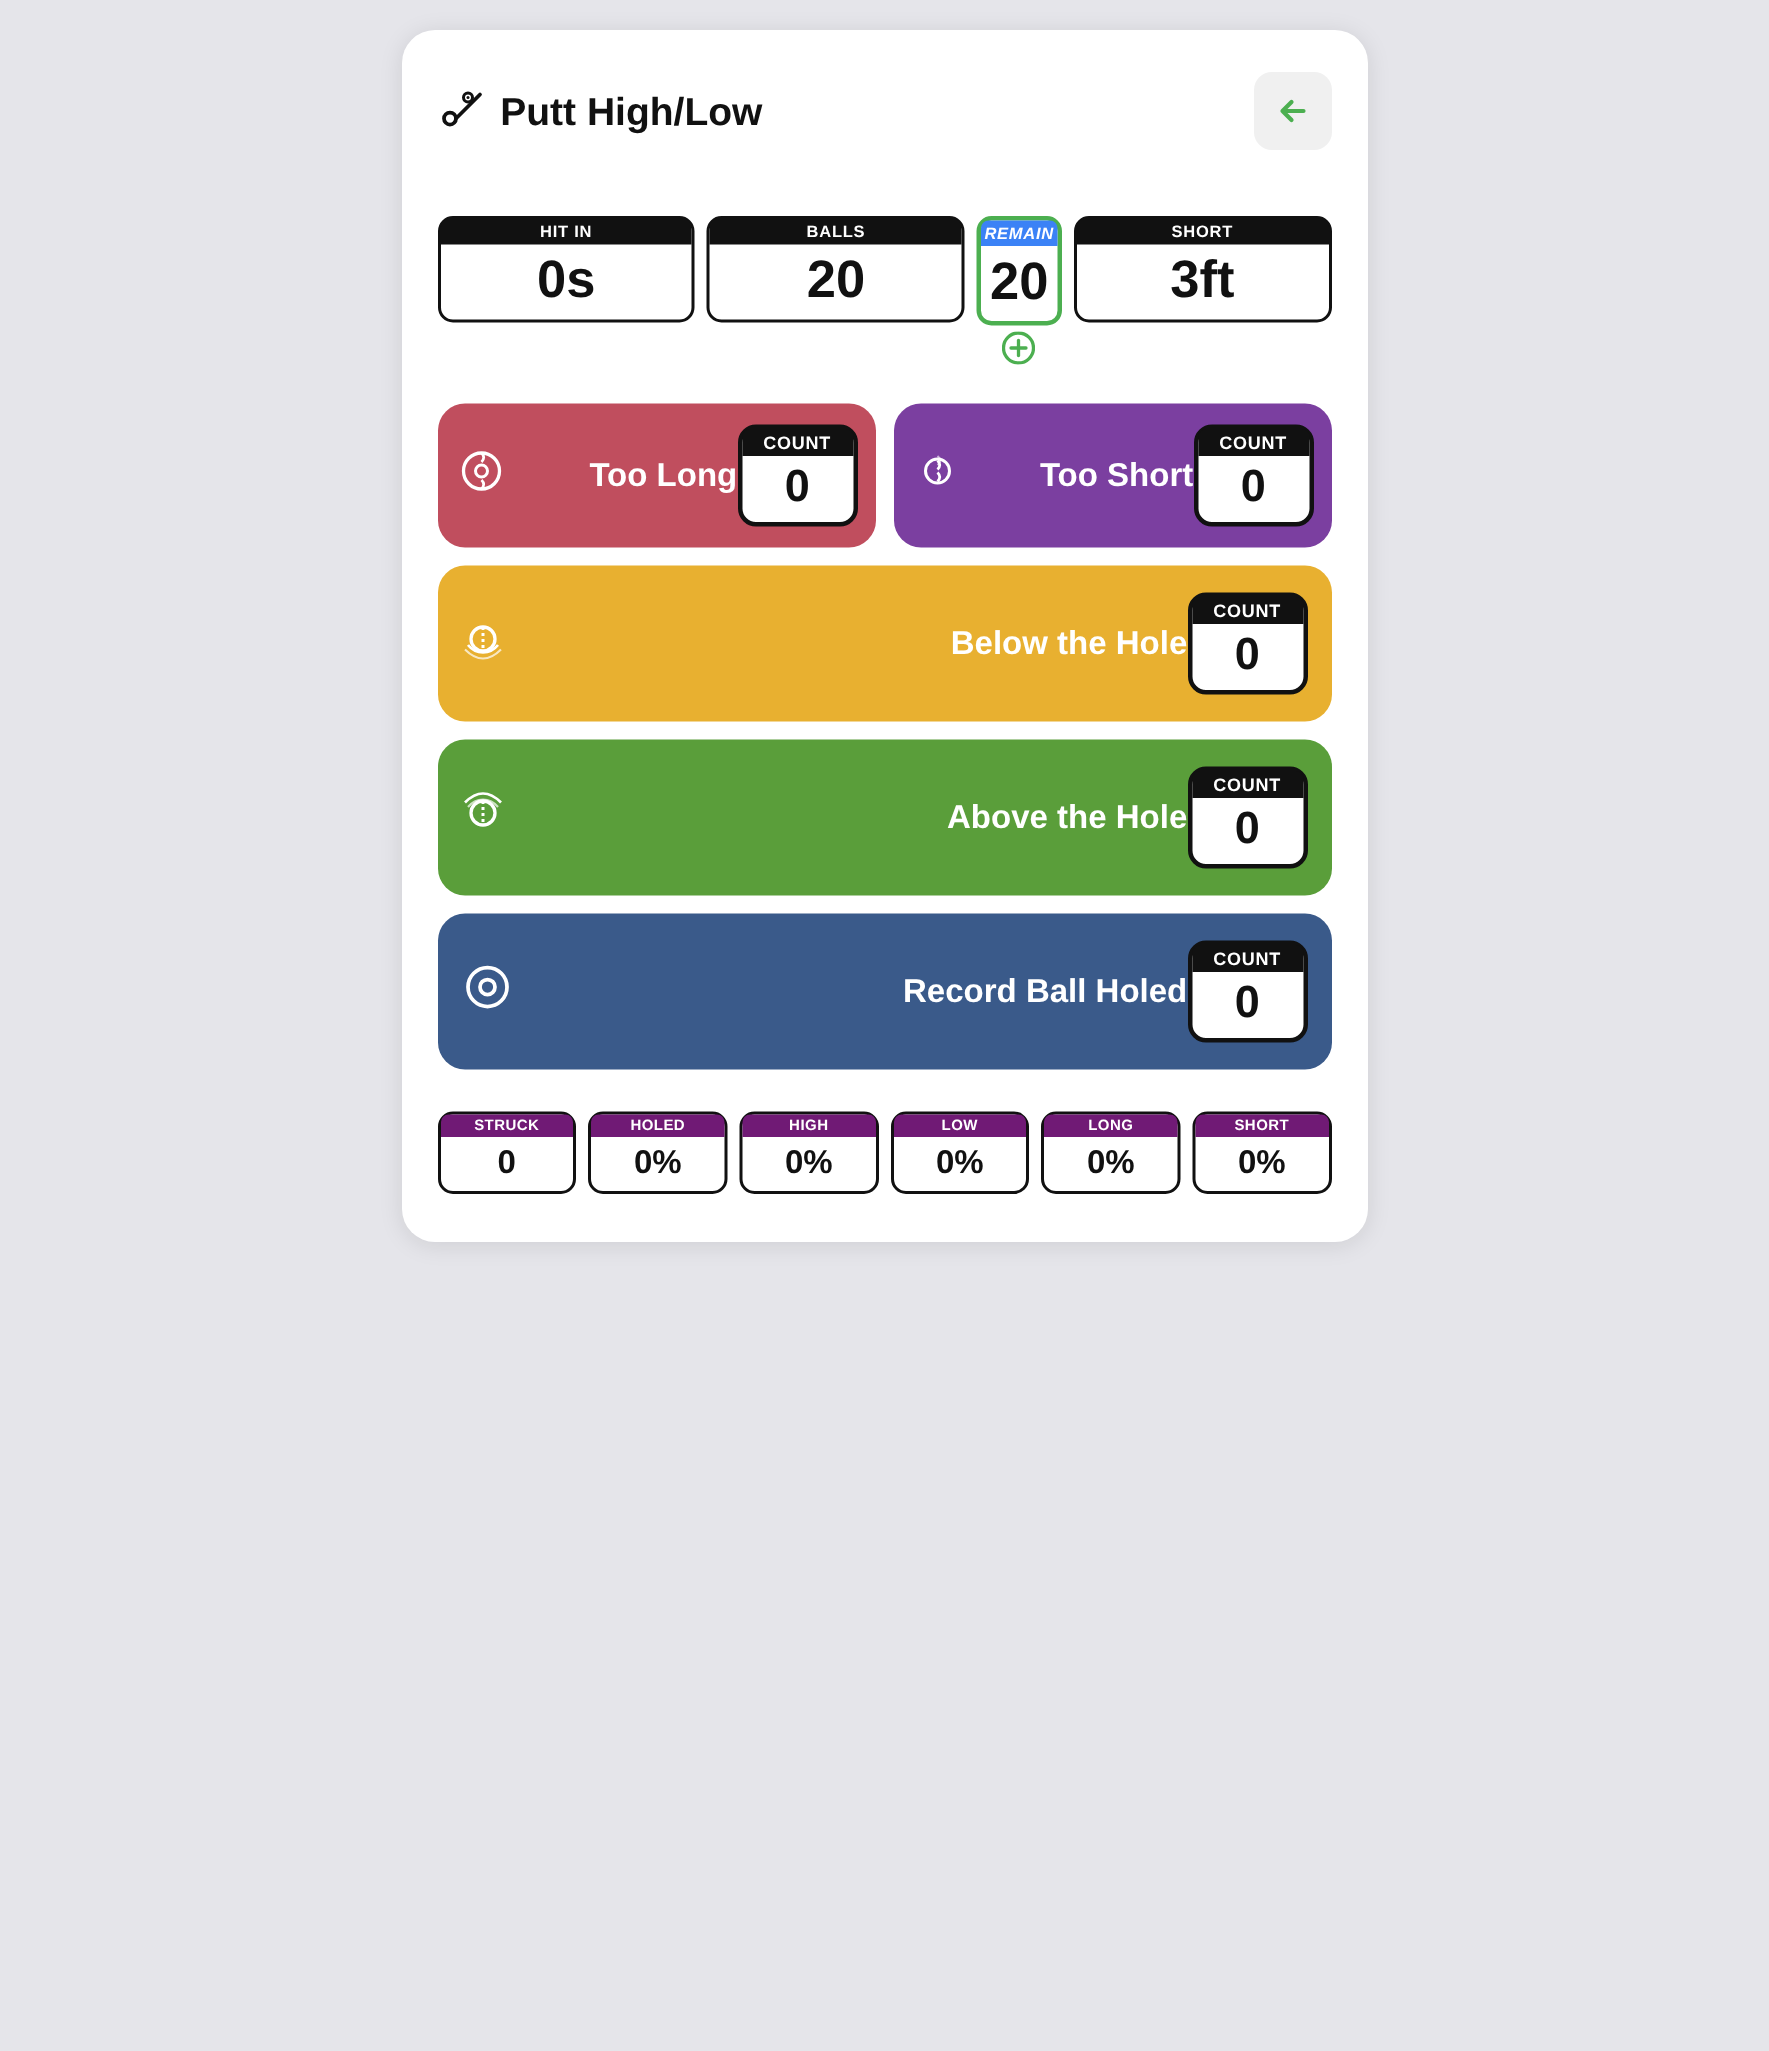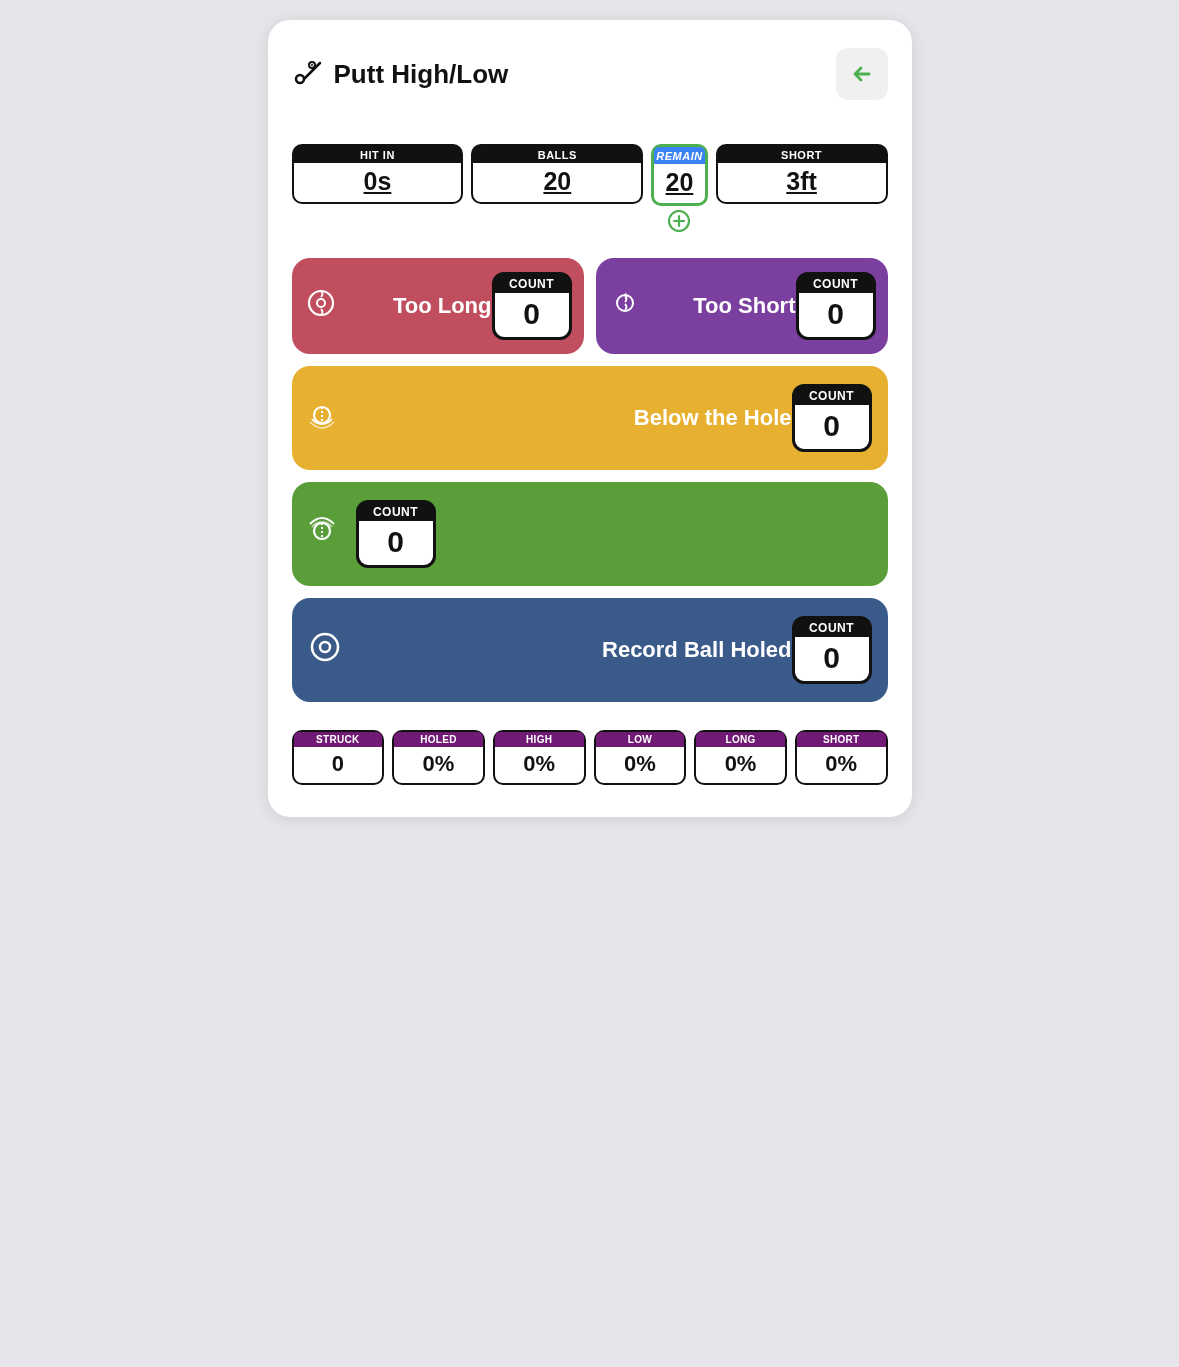--- a/index.html
+++ b/index.html
@@ -84,24 +84,23 @@
       margin: -4px -4px 4px -4px;
       padding: 3px 2px 2px 2px;
       letter-spacing: 0.5px;
     }
     .stat-box.highlighted .stat-label {
       background: #3b82f6;
       color: #fff;
       font-style: italic;
     }
     .stat-value {
-      font-size: 25px;
-      font-weight: 700;
-      color: #111;
-      text-decoration: underline;
+      font-size: 35px;
+      font-weight: 700;
+      color: #111;
     }
     .stat-box-wrapper {
       display: flex;
       flex-direction: column;
       align-items: center;
     }
     .plus-icon {
       font-size: 22px;
       color: #4caf50;
       margin-top: 4px;
@@ -312,20 +311,21 @@
 
     <button class="action-btn btn-above" style="border-radius:18px; padding:18px 16px;">
       <span class="action-btn-icon">
         <svg width="38" height="34" viewBox="0 0 38 34" fill="none">
           <circle cx="14" cy="17" r="8" stroke="white" stroke-width="2.2" fill="none"></circle>
           <line x1="14" y1="9" x2="14" y2="25" stroke="white" stroke-width="2" stroke-dasharray="2 2"></line>
           <path d="M2 10 Q8 4 14 4 Q20 4 26 10" stroke="white" stroke-width="1.8" fill="none"></path>
           <path d="M4 13 Q8 8 14 8 Q20 8 24 13" stroke="white" stroke-width="1.4" fill="none" opacity="0.7"></path>
         </svg>
       </span>
+      <span class="action-btn-label">Above the Hole</span>
       <div class="count-box">
         <div class="count-label">COUNT</div>
         <div class="count-value">0</div>
       </div>
     </button>
 
     <button class="action-btn btn-holed" style="border-radius:18px; padding:18px 16px;">
       <span class="action-btn-icon">
         <svg width="34" height="34" viewBox="0 0 34 34" fill="none">
           <circle cx="17" cy="17" r="13" stroke="white" stroke-width="2.5" fill="none"></circle>

